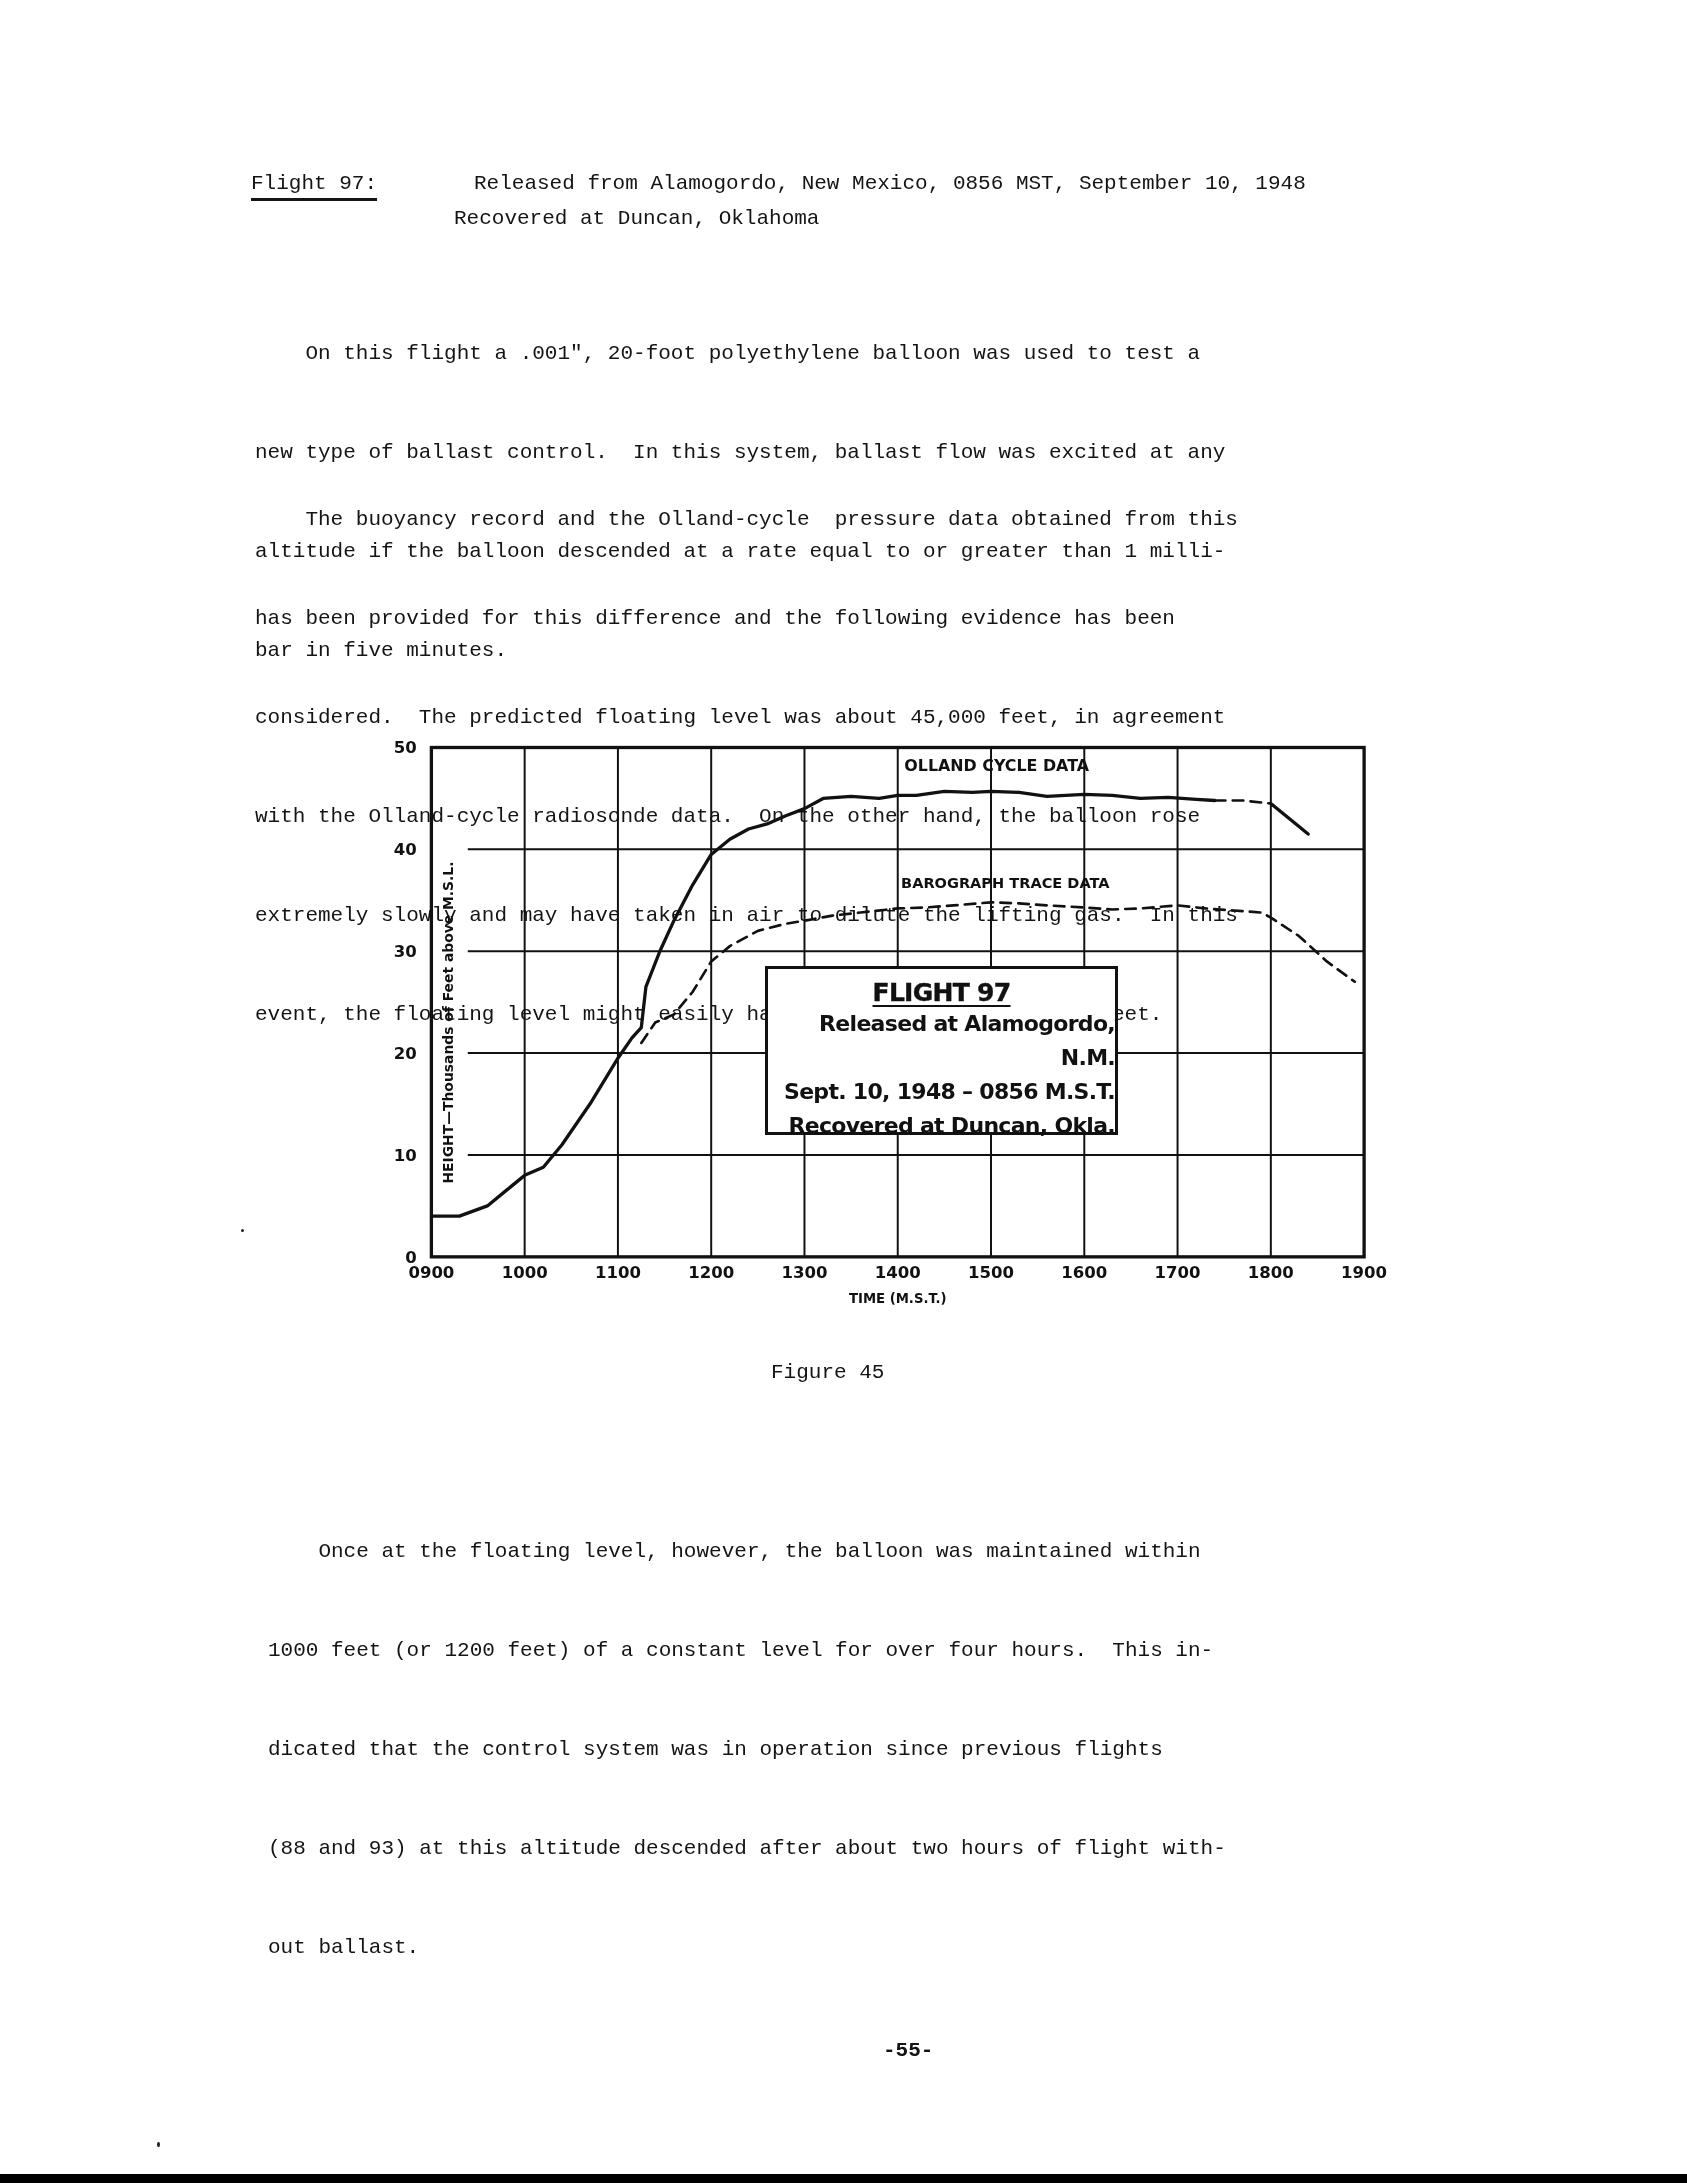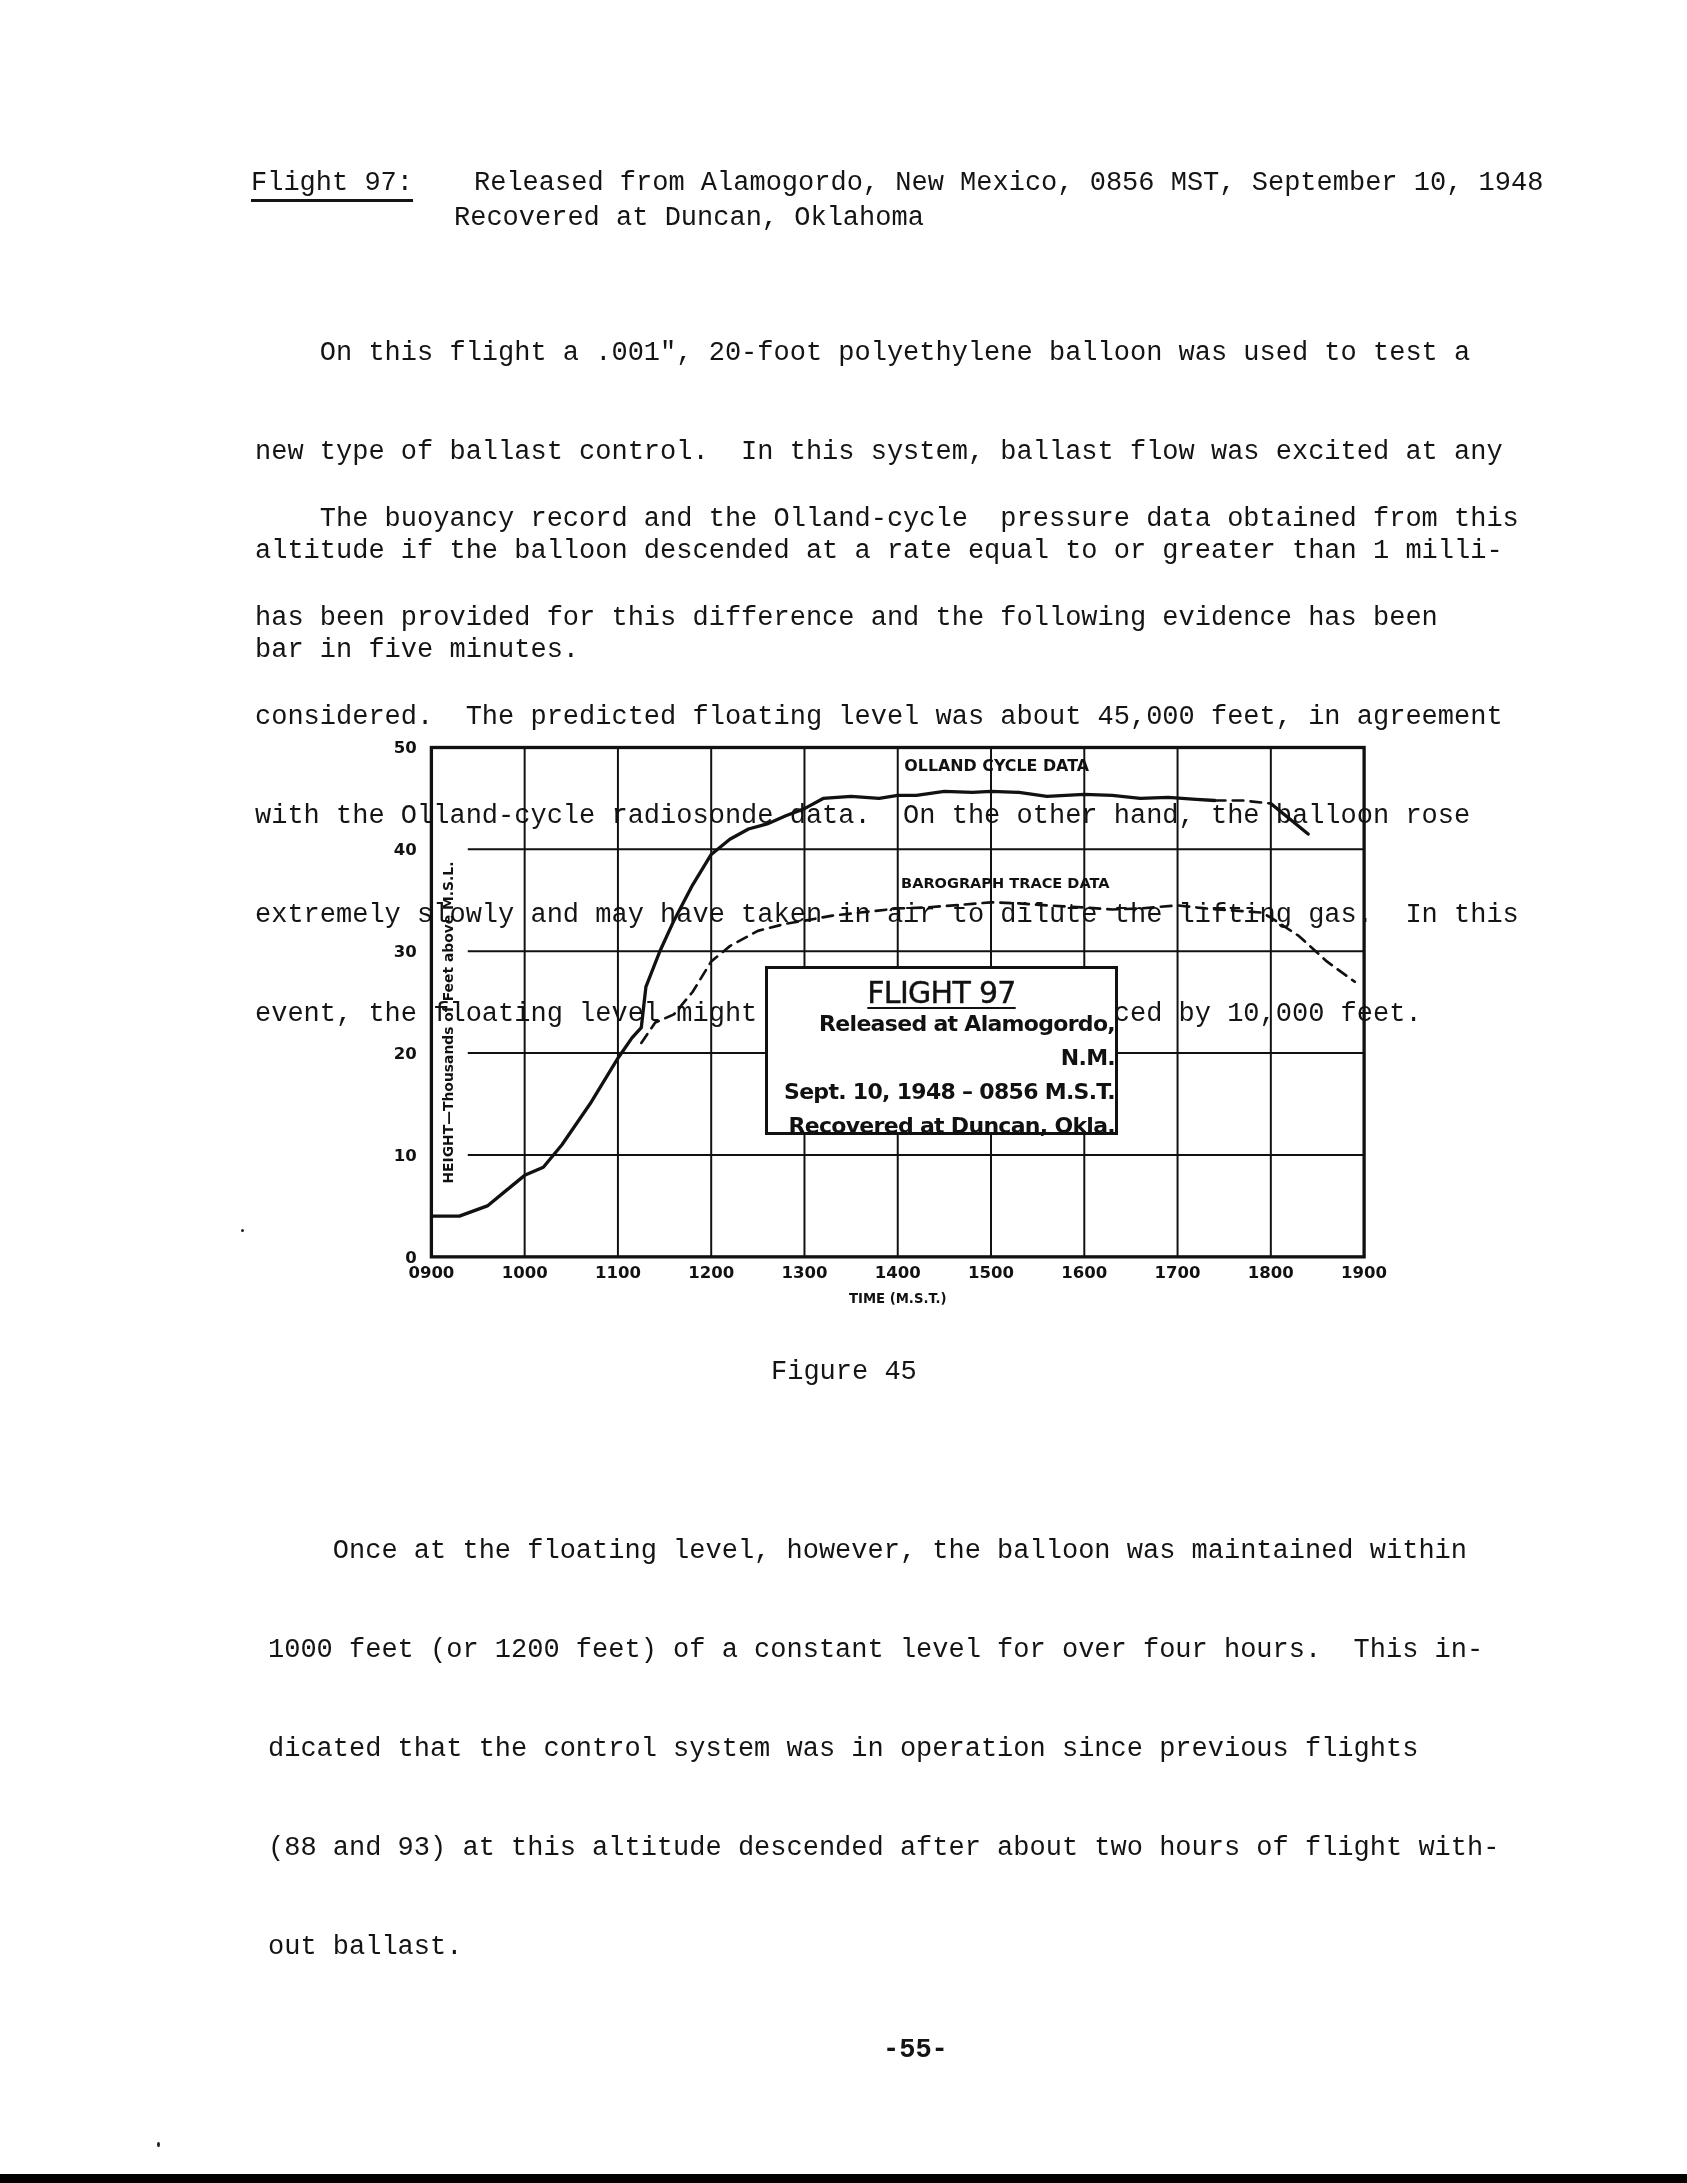--- a/index.html
+++ b/index.html
@@ -1,36 +1,36 @@
 <!DOCTYPE html>
 <html style="font-size:10.6px"><head>
 <meta charset="utf-8">
 <style>
   html, body { margin: 0; padding: 0; background: #ffffff; }
   body { width: 1687px; height: 2183px; position: relative; overflow: hidden; color: #111; }
-  .mono { font-family: "Liberation Mono", "DejaVu Sans Mono", monospace; font-size: 27px; line-height: 33px; color: #141414; }
+  .mono { font-family: "Liberation Mono", "DejaVu Sans Mono", monospace; font-size: 21px; line-height: 33px; color: #141414; }
   .abs { position: absolute; }
   #header-label { left: 251px; top: 167px; text-decoration: underline; text-decoration-thickness: 2.6px; text-underline-offset: 9.3px; }
   #header-line1 { left: 454px; top: 167px; white-space: pre; margin-left: 20px; }
   #header-line2 { left: 454px; top: 202px; white-space: pre; }
   .para { position: absolute; white-space: pre; }
   #p1 { left: 255px; top: 271px; }
   #p2 { left: 255px; top: 437px; }
   #caption { left: 771px; top: 1356px; }
   #p3 { left: 268px; top: 1469px; }
   #page-number { left: 883px; top: 2034px; font-weight: bold; }
   #chart { position: absolute; left: 0; top: 0; }
   .chart-text { font-family: "DejaVu Sans", "Liberation Sans", sans-serif; font-weight: bold; fill: #111; }
   #info-box {
     position: absolute; left: 765px; top: 966px; width: 353px; height: 169px;
     border: 3.3px solid #111; background: #fff; box-sizing: border-box;
     font-family: "DejaVu Sans", "Liberation Sans", sans-serif; font-weight: bold; color: #111;
     text-align: center; padding-top: 9.3px; letter-spacing: -0.7px;
   }
-  #info-box .title { font-size: 30px; line-height: 29px; text-decoration: underline; text-decoration-thickness: 2px; text-underline-offset: 4px; font-weight: normal; -webkit-text-stroke: 0.4px #111; }
+  #info-box .title { font-size: 25px; line-height: 29px; text-decoration: underline; text-decoration-thickness: 2px; text-underline-offset: 4px; font-weight: bold; -webkit-text-stroke: 0.4px #111; }
   #info-box .line { font-size: 22px; line-height: 34px; text-align: right; padding-left: 16px; }
   #bottom-bar { position: absolute; left: 0; bottom: 0; width: 1687px; height: 9.3px; background: #000; }
   .speck { position: absolute; background: #222; border-radius: 50%; }
 </style>
 </head>
 <body>
 
 <div id="header-label" class="abs mono">Flight 97:</div>
 <div id="header-line1" class="abs mono">Released from Alamogordo, New Mexico, 0856 MST, September 10, 1948</div>
 <div id="header-line2" class="abs mono">Recovered at Duncan, Oklahoma</div>

